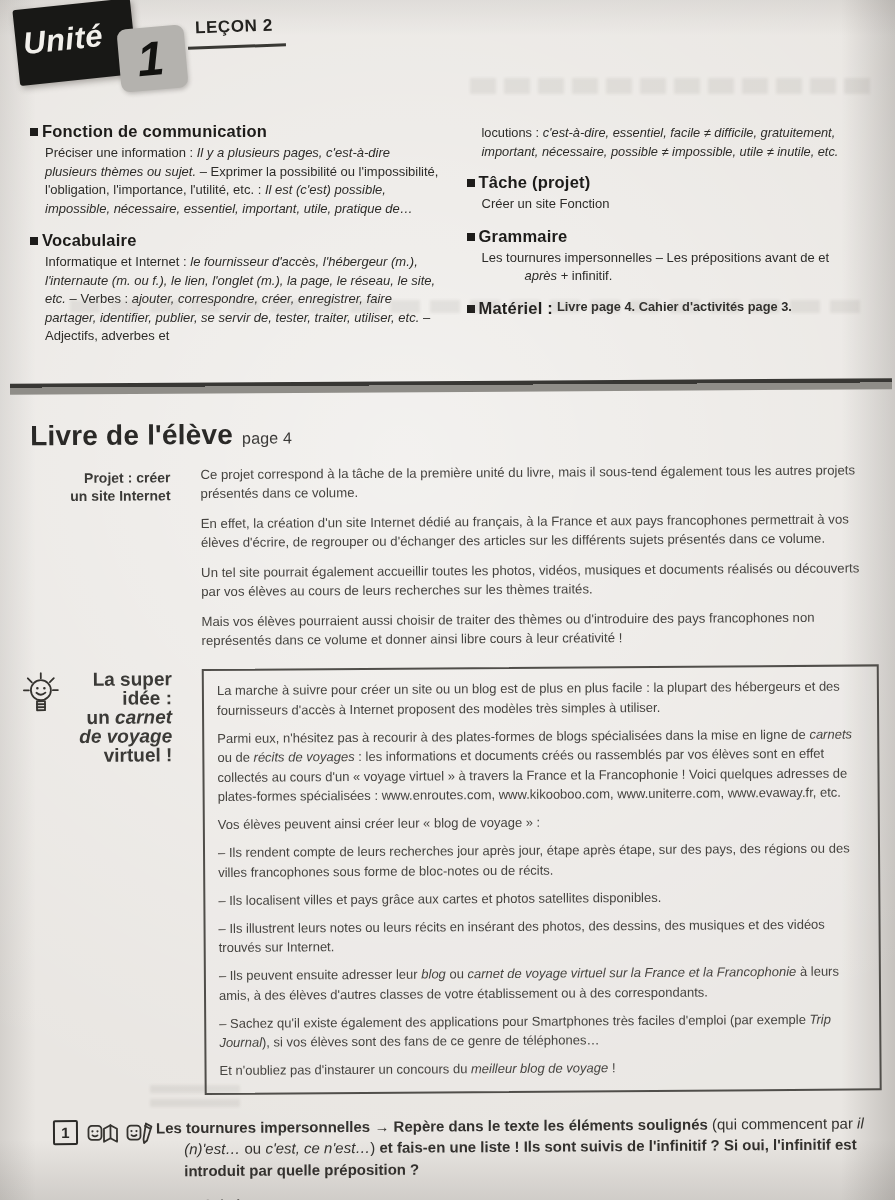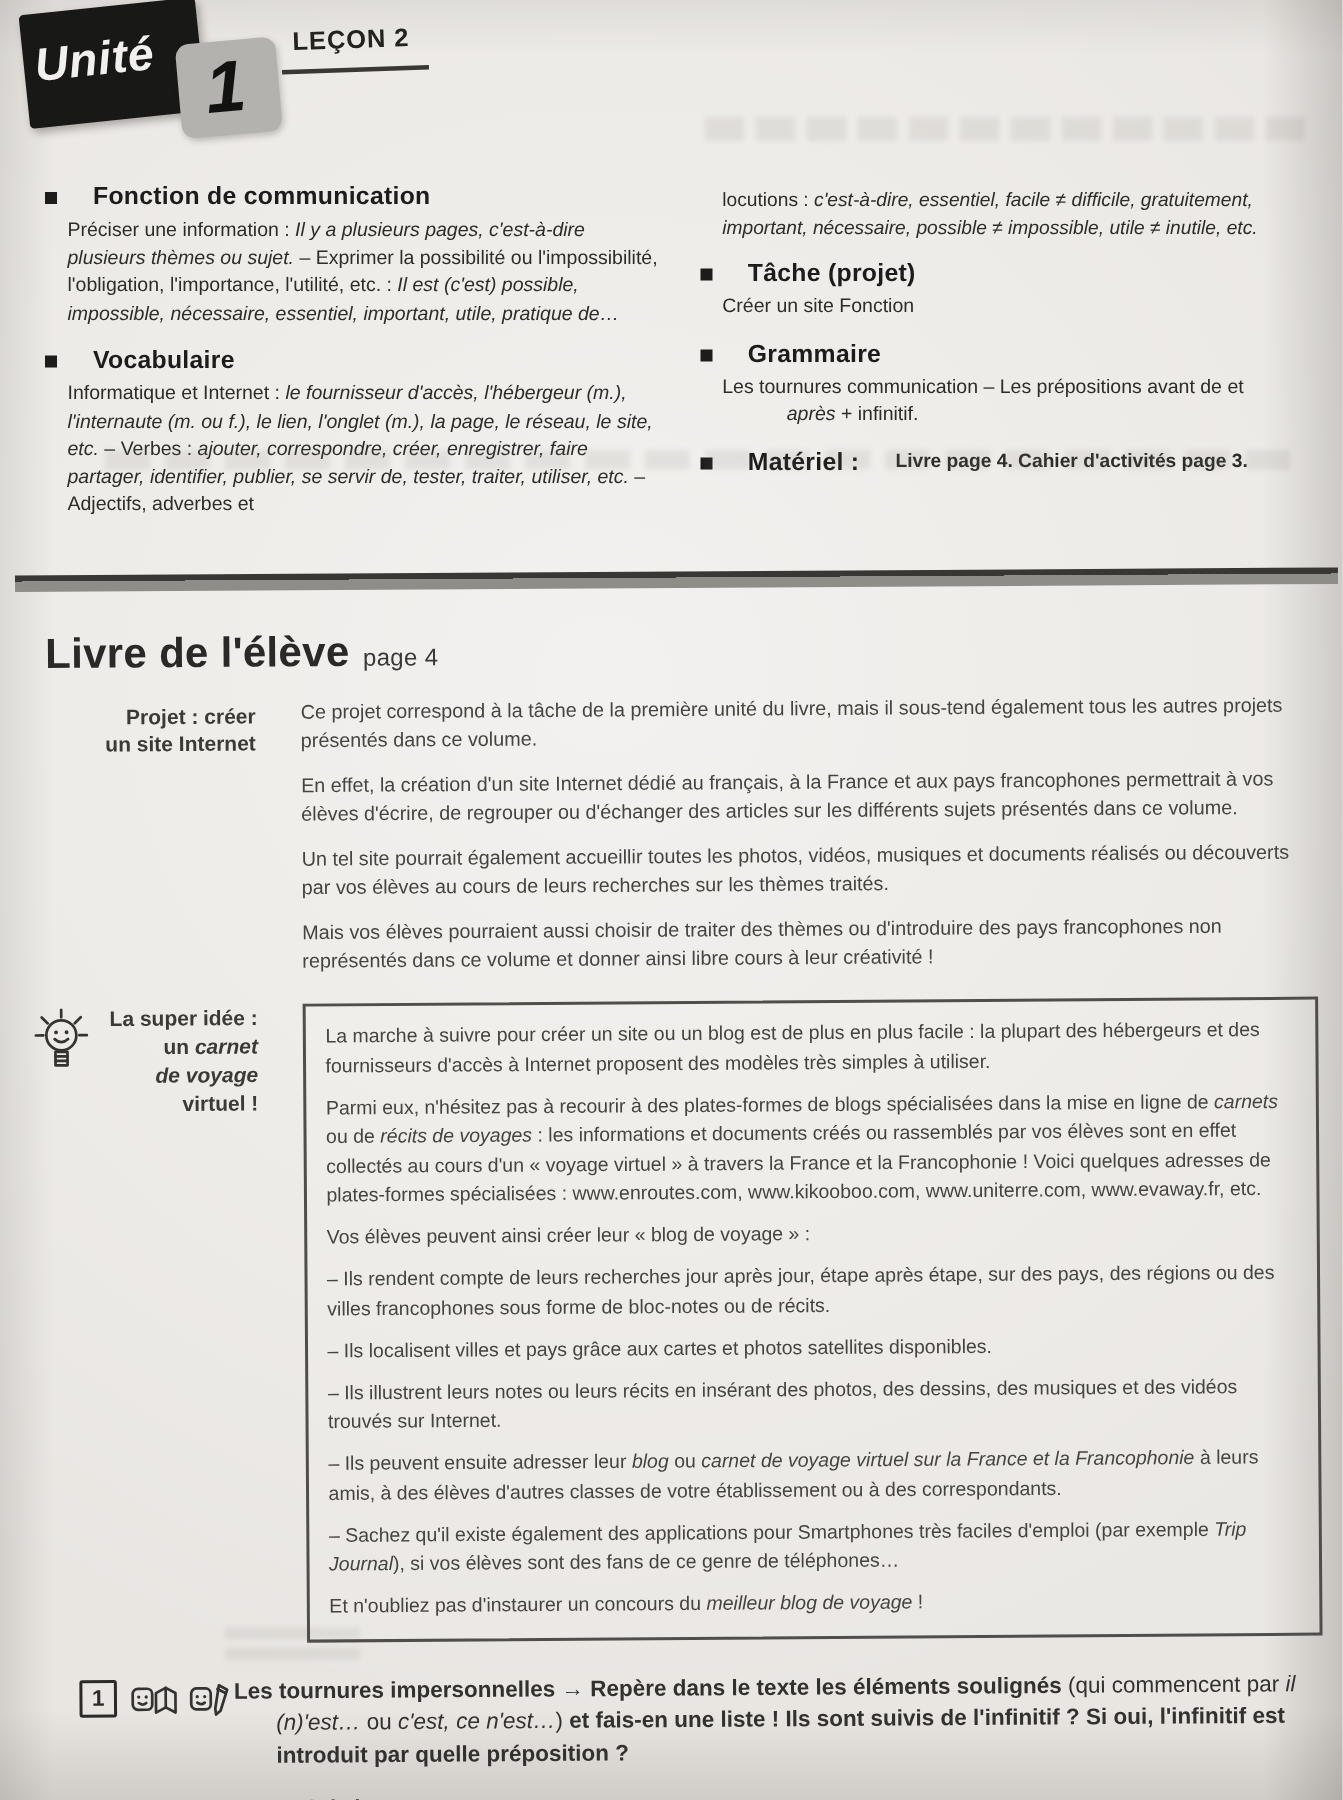--- a/index.html
+++ b/index.html
@@ -48,21 +48,21 @@
   .lecon-label {
     position:absolute; left:195px; top:17px; font-size:17px; font-weight:700;
     letter-spacing:.6px; color:#23221f; transform:rotate(-2deg);
   }
   .lecon-line { position:absolute; left:188px; top:45px; width:98px; height:3px; background:#393834; transform:rotate(-2deg); }
 
   
   .summary { display:flex; gap:26px; padding:18px 18px 0 30px; }
   .summary .col { flex:1; min-width:0; }
   .sec { margin-bottom:13px; }
-  .sec-head { display:flex; align-items:flex-start; gap:24px; }
+  .sec-head { display:flex; align-items:flex-start; gap:4px; }
   .sq { width:8px; height:8px; background:#1d1c1a; flex:none; margin-top:6px; }
   .sec-title { font-size:16.5px; font-weight:700; color:#1d1c1a; letter-spacing:.2px; }
   .sec-body { margin:3px 0 0 15px; font-size:13px; line-height:18.5px; color:#2d2c29; }
   .mat-line { font-size:12.8px; color:#2d2c29; font-weight:700; }
   .locutions { margin:2px 0 12px 15px; font-size:12.8px; line-height:18.5px; color:#2d2c29; }
 
   
   .rule {
     margin:22px 3px 0 10px; height:11px;
     background:linear-gradient(to bottom,#383734 0 4px,#8f8d88 4px);
@@ -76,21 +76,21 @@
 
   .row { display:grid; grid-template-columns:150px 1fr; column-gap:30px; margin:14px 18px 0 20px; }
   .margin-label {
     text-align:right; font-weight:700; font-size:14px; line-height:18px;
     color:#3b3a37; white-space:pre-line; padding-top:3px;
   }
   .paras p { margin:0 0 11px; font-size:13.2px; line-height:19px; color:#464440; }
 
   .idea-row { margin-top:8px; }
   .idea-margin { display:flex; align-items:flex-start; gap:6px; }
-  .idea-label { flex:1; text-align:right; font-weight:700; font-size:14px; line-height:19px; color:#3b3a37; white-space:pre-line; }
+  .idea-label { flex:1; text-align:right; font-weight:700; font-size:19px; line-height:19px; color:#3b3a37; white-space:pre-line; }
   .bulb { flex:none; margin-top:2px; }
   .idea-box { border:2px solid #504e4a; padding:8px 13px 10px; background:rgba(255,255,255,.08); }
   .idea-box p { margin:8.5px 0; font-size:13px; line-height:19.5px; color:#464440; }
   .idea-box p:first-child { margin-top:2px; }
   .idea-box p:last-child { margin-bottom:2px; }
 
   
   .exercise { display:flex; align-items:flex-start; margin:22px 16px 0 48px; }
   .ex-num {
     width:21px; height:21px; border:2.5px solid #2b2a27; border-radius:2px;
@@ -152,21 +152,21 @@
           <span class="sq"></span>
           <span class="sec-title">Tâche (projet)</span>
         </div>
         <div class="sec-body">Créer un site Fonction</div>
       </div>
       <div class="sec">
         <div class="sec-head">
           <span class="sq"></span>
           <span class="sec-title">Grammaire</span>
         </div>
-        <div class="sec-body"><span>Les tournures communication – Les prépositions </span><span style="">avant de</span><span> et </span><span style="font-style: italic; margin-left: 43px;">après</span><span> + infinitif.</span></div>
+        <div class="sec-body"><span>Les tournures impersonnelles – Les prépositions </span><span style="">avant de</span><span> et </span><span style="font-style: italic; margin-left: 43px;">après</span><span> + infinitif.</span></div>
       </div>
       <div class="sec">
         <div class="sec-head">
           <span class="sq"></span>
           <span class="sec-title">Matériel :</span>
           <span class="mat-line">Livre page 4. Cahier d'activités page 3.</span>
         </div>
       </div>
     </div>
   </div>

